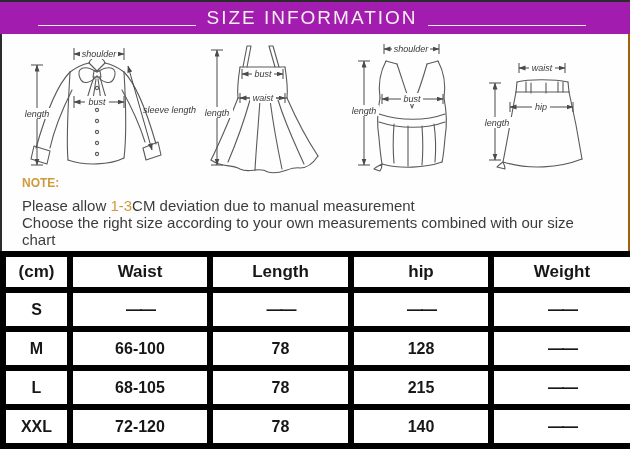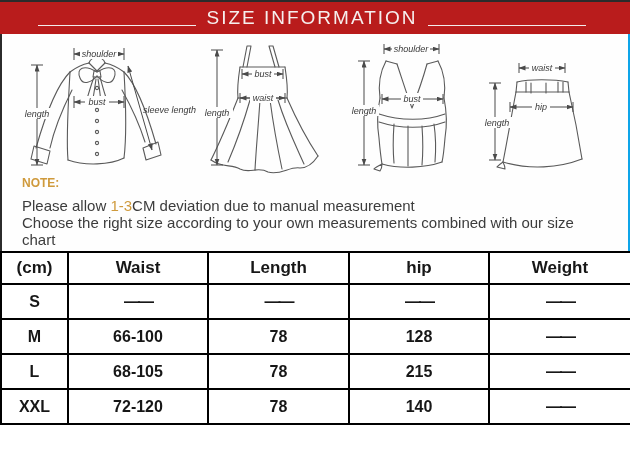--- a/index.html
+++ b/index.html
@@ -3,55 +3,55 @@
 <meta charset="utf-8">
 <style>
   html,body{margin:0;padding:0;}
   body{
     width:630px;height:457px;position:relative;overflow:hidden;
     background:#ffffff;font-family:"Liberation Sans",sans-serif;
   }
   
   .banner{
     position:absolute;top:0;left:0;right:0;height:32px;
-    background:#b91c1c;border-top:2px solid #2b2b2b;
+    background:#a21caf;border-top:2px solid #2b2b2b;
     display:flex;align-items:center;
   }
   .banner .b-line{height:1px;background:#f4ecec;width:158px;flex:none;position:relative;top:7px;}
   .banner .b-line.left{margin-left:38px;}
   .banner .b-line.right{margin-right:44px;}
   .banner .b-title{
     flex:1;text-align:center;color:#f6efee;font-size:19px;
     letter-spacing:2px;font-weight:400;white-space:nowrap;padding:0 10px;
   }
   
   .content-box{
     position:absolute;top:34px;left:0;right:0;height:263px;
-    border-left:2px solid #2b2b2b;border-right:2px solid #0ea5e9;border-bottom:2px solid #2b2b2b;
+    border-left:2px solid #2b2b2b;border-right:2px solid #a16207;border-bottom:2px solid #2b2b2b;
     box-sizing:border-box;background:#fefefe;
   }
   .sketch{position:absolute;top:4px;}
   .sketch svg{display:block;}
   .sk-stroke{stroke:#5a5a5a;stroke-width:1.1;fill:none;stroke-linecap:round;stroke-linejoin:round;}
   .sk-arrow{stroke:#4a4a4a;stroke-width:1;fill:none;}
   .sk-label{font-family:"Liberation Sans",sans-serif;font-style:italic;font-size:9px;fill:#3a3a3a;text-anchor:middle;}
   .sk-label.start{text-anchor:start;}
   .sk-bg{fill:#fefefe;}
   
   .note{position:absolute;left:20px;top:142px;width:580px;}
   .note-heading{color:#cf9a3c;font-weight:bold;font-size:12px;margin:0 0 7px 0;}
   .note-line{color:#3c3c3c;font-size:15px;line-height:17px;margin:0;}
   .note-hl{color:#cf9a3c;}
   
   .size-table{
     position:absolute;top:251px;left:0;width:630px;
     border-collapse:collapse;table-layout:fixed;
   }
   .size-table th,.size-table td{
-    border:2px solid #000000;text-align:center;vertical-align:middle;
+    border:6px solid #000000;text-align:center;vertical-align:middle;
     color:#171717;background:#ffffff;padding:0;
   }
   .size-table th{height:30px;font-size:17px;font-weight:bold;}
   .size-table td{height:33px;font-size:16px;font-weight:bold;}
   .size-table td.dash-cell{letter-spacing:-2px;font-weight:bold;}
 </style>
 </head>
 <body>
 
 <div class="banner">

